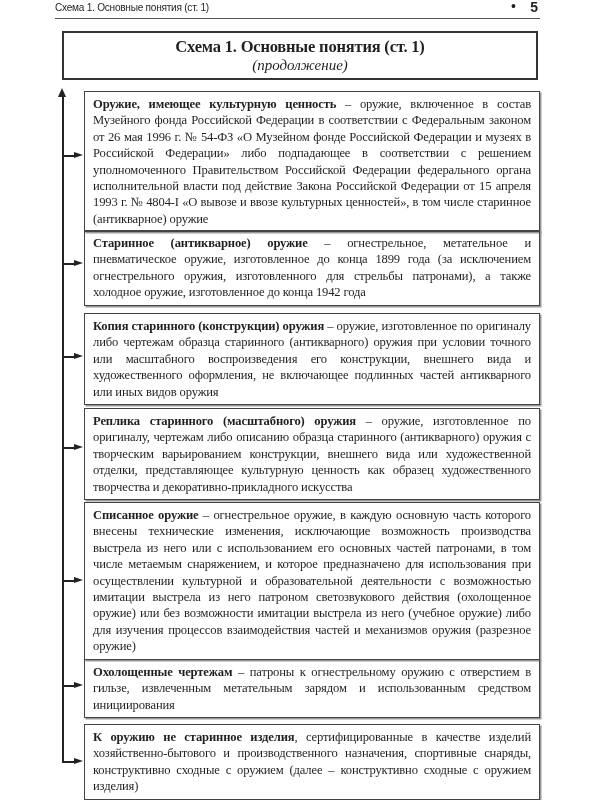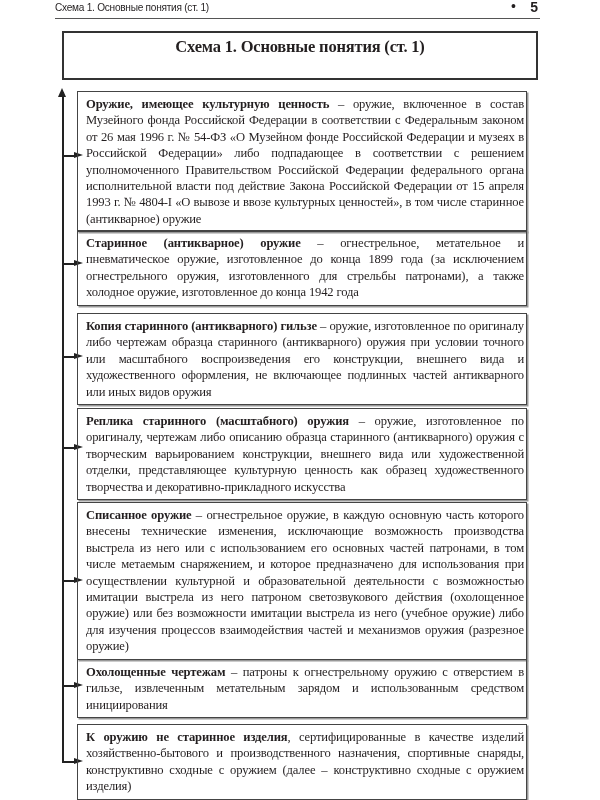--- a/index.html
+++ b/index.html
@@ -16,58 +16,59 @@
   .title-box { position:absolute; left:62px; top:31px; width:472px; height:45px;
          border:2px solid #333; text-align:center; }
   .title-main { font-size:16.5px; font-weight:bold; margin-top:4px; letter-spacing:-0.2px; }
   .title-sub { font-size:15px; font-style:italic; margin-top:0px; }
   .trunk { position:absolute; left:62px; top:92px; width:1.5px; height:670px; background:#222; }
   .trunk-arrow { position:absolute; left:58px; top:88px; width:0; height:0;
          border-left:4px solid transparent; border-right:4px solid transparent; border-bottom:9px solid #222; }
   .branch { position:absolute; left:62px; height:1.5px; width:14px; background:#222; }
   .branch-head { position:absolute; left:74px; width:0; height:0;
          border-top:3.5px solid transparent; border-bottom:3.5px solid transparent; border-left:9px solid #222; }
-  .box { position:absolute; left:77px; width:438px; border:1.5px solid #444;
+  .box { position:absolute; left:84px; width:438px; border:1.5px solid #444;
          box-shadow:1.5px 1.5px 0 #999;
-         padding:4px 2px 4px 8px; font-size:12.6px; line-height:16.4px; text-align:justify;
+         padding:4px 8px 4px 8px; font-size:12.6px; line-height:16.4px; text-align:justify;
          letter-spacing:-0.15px; }
   .box .term { font-weight:bold; }
 </style>
 </head>
 <body>
 
 <div class="running-head">
   <span class="running-title">Схема 1. Основные понятия (ст. 1)</span>
   <span class="page-bullet">•</span>
   <span class="page-num">5</span>
 </div>
 
 <div class="title-box">
   <div class="title-main">Схема 1. Основные понятия (ст. 1)</div>
+  <div class="title-sub">(продолжение)</div>
 </div>
 
 <div class="trunk"></div>
 <div class="trunk-arrow"></div>
 
 <div class="branch" style="top:155px"></div>
 <div class="branch-head" style="top:152px"></div>
 <div class="box" style="top:91px">
   <span class="term">Оружие, имеющее культурную ценность</span><span> – оружие, включенное в состав Музейного фонда Российской Федерации в соответствии с Федеральным законом от 26 мая 1996 г. № 54-ФЗ «О Музейном фонде Российской Федерации и музеях в Российской Федерации» либо подпадающее в соответствии с решением уполномоченного Правительством Российской Федерации федерального органа исполнительной власти под действие Закона Российской Федерации от 15 апреля 1993 г. № 4804-I «О вывозе и ввозе культурных ценностей», в том числе старинное (антикварное) оружие</span>
 </div>
 
 <div class="branch" style="top:263px"></div>
 <div class="branch-head" style="top:260px"></div>
 <div class="box" style="top:230px">
   <span class="term">Старинное (антикварное) оружие</span><span> – огнестрельное, метательное и пневматическое оружие, изготовленное до конца 1899 года (за исключением огнестрельного оружия, изготовленного для стрельбы патронами), а также холодное оружие, изготовленное до конца 1942 года</span>
 </div>
 
 <div class="branch" style="top:356px"></div>
 <div class="branch-head" style="top:353px"></div>
 <div class="box" style="top:313px">
-  <span class="term">Копия старинного (антикварного) гильзе</span><span> – оружие, изготовленное по оригиналу либо чертежам образца старинного (антикварного) оружия при условии точного или масштабного воспроизведения его конструкции, внешнего вида и художественного оформления, не включающее подлинных частей антикварного или иных видов оружия</span>
+  <span class="term">Копия старинного (конструкции) оружия</span><span> – оружие, изготовленное по оригиналу либо чертежам образца старинного (антикварного) оружия при условии точного или масштабного воспроизведения его конструкции, внешнего вида и художественного оформления, не включающее подлинных частей антикварного или иных видов оружия</span>
 </div>
 
 <div class="branch" style="top:447px"></div>
 <div class="branch-head" style="top:444px"></div>
 <div class="box" style="top:408px">
   <span class="term">Реплика старинного (масштабного) оружия</span><span> – оружие, изготовленное по оригиналу, чертежам либо описанию образца старинного (антикварного) оружия с творческим варьированием конструкции, внешнего вида или художественной отделки, представляющее культурную ценность как образец художественного творчества и декоративно-прикладного искусства</span>
 </div>
 
 <div class="branch" style="top:580px"></div>
 <div class="branch-head" style="top:577px"></div>

